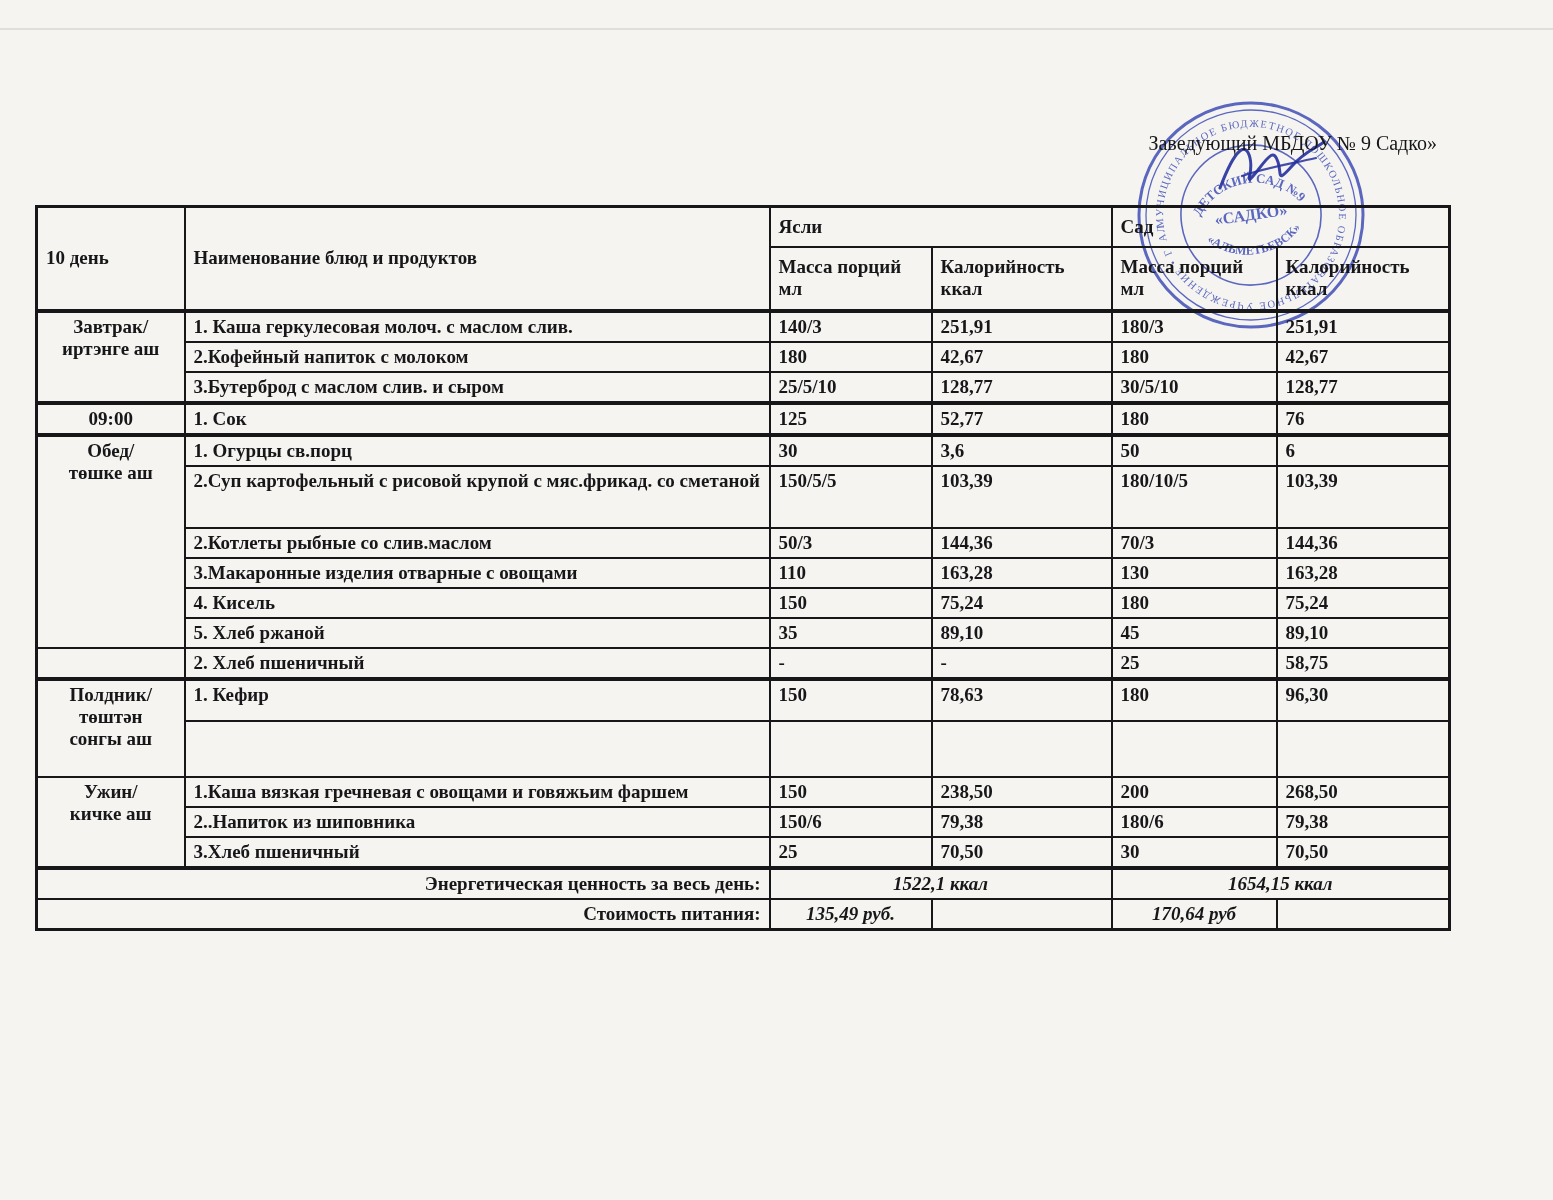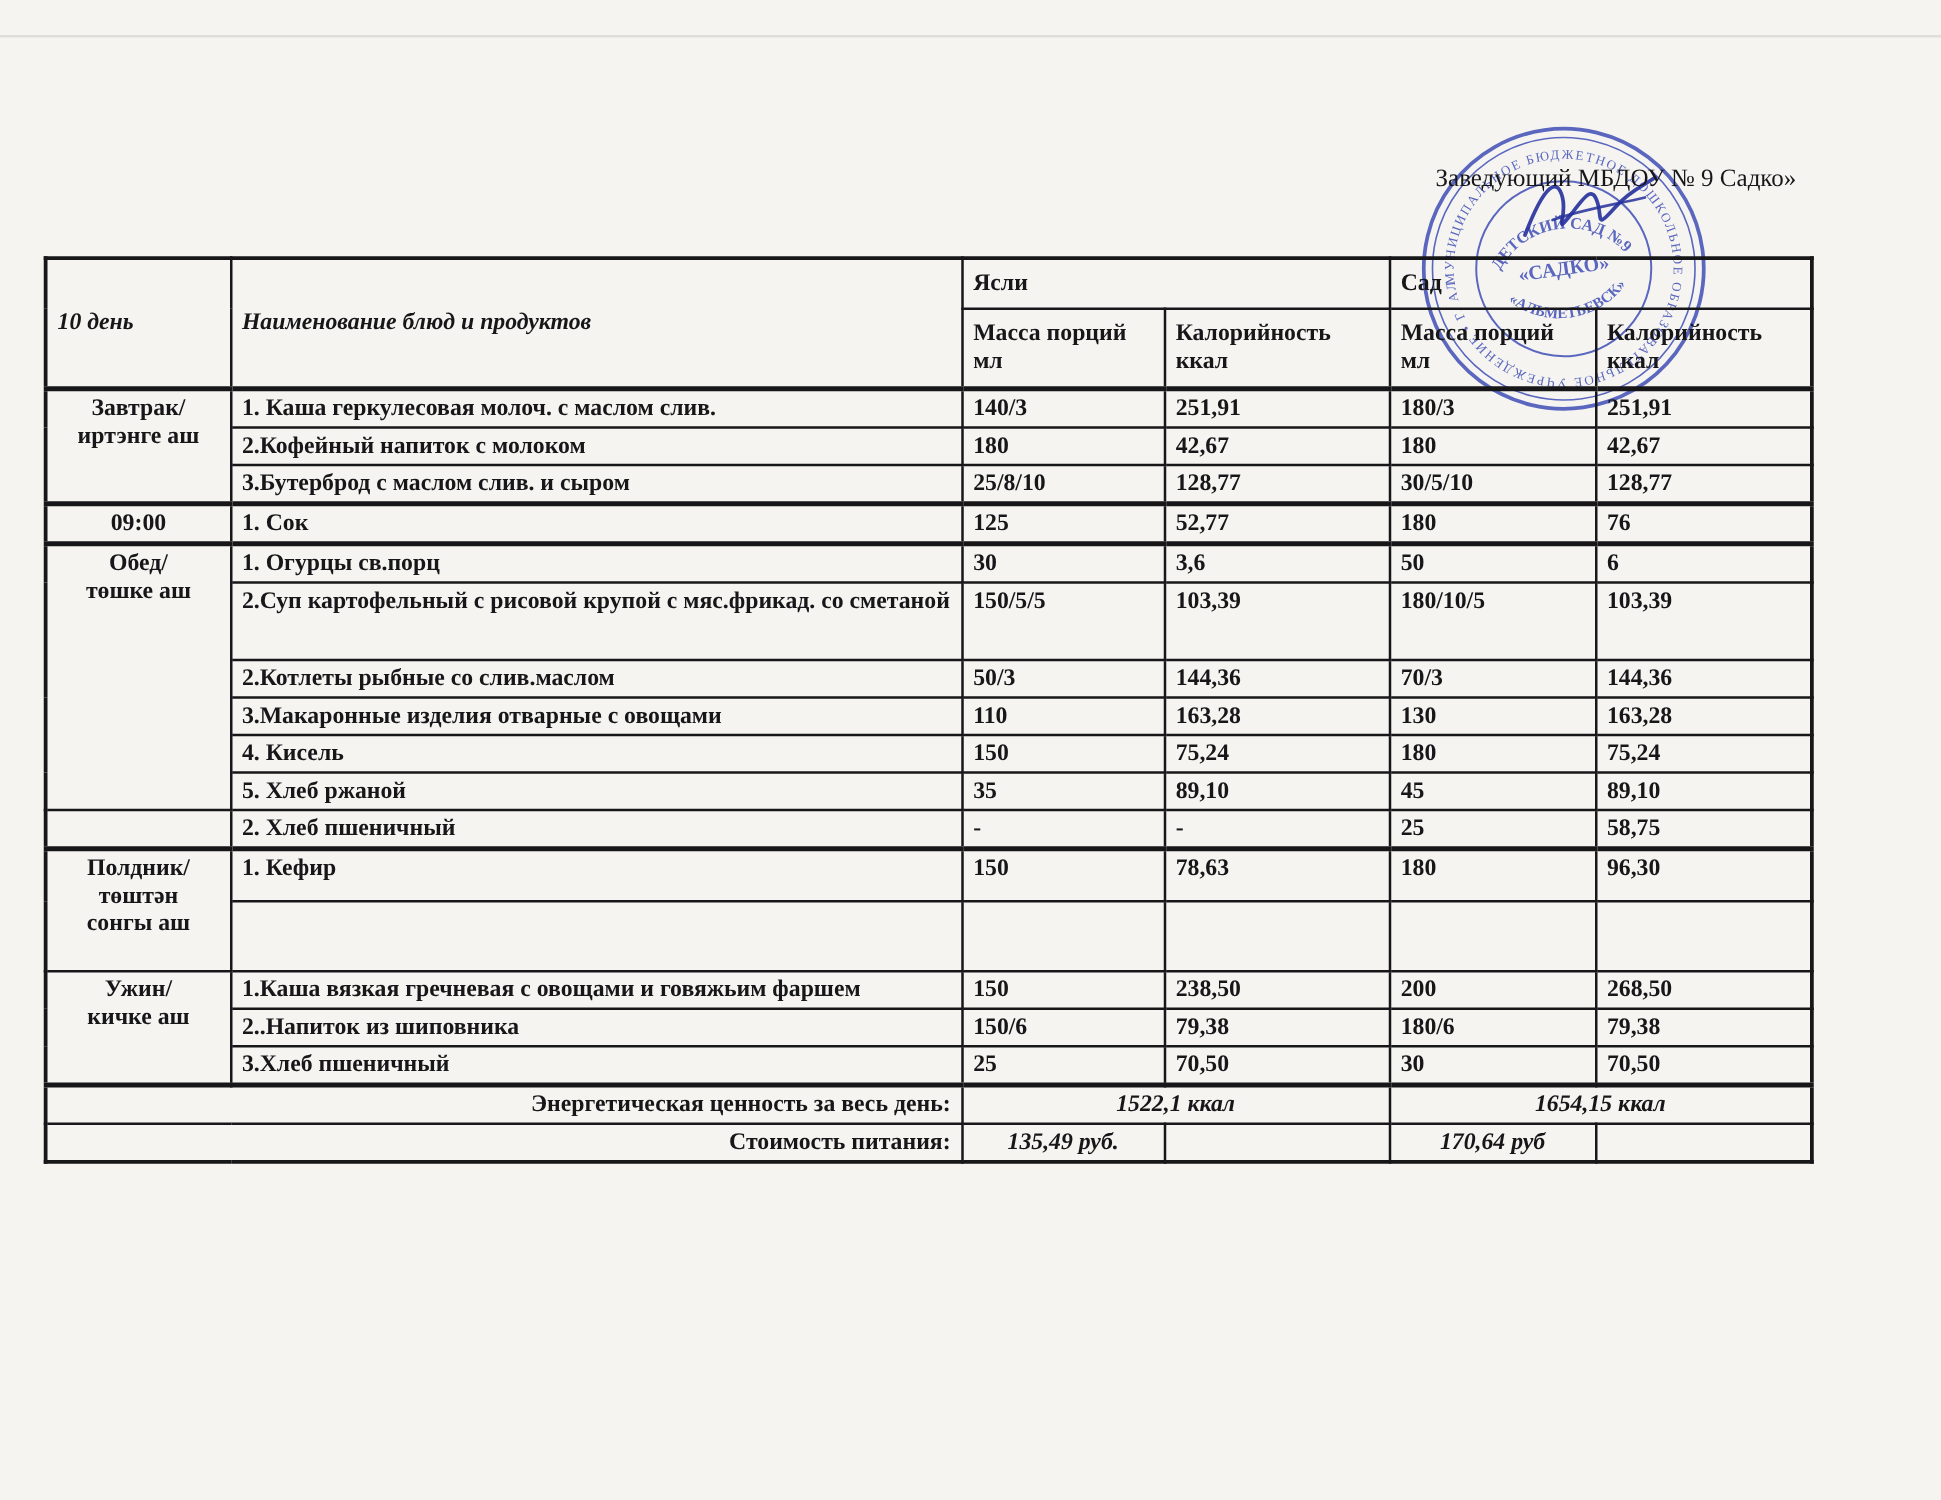--- a/index.html
+++ b/index.html
@@ -39,21 +39,21 @@
     border: 3px solid #17171a;
   }
   table.menu th, table.menu td {
     border: 2px solid #17171a;
     font-weight: bold; font-size: 19px; color: #17171a;
     padding: 3px 8px;
     vertical-align: top;
     overflow: hidden;
   }
   table.menu th { text-align: left; vertical-align: middle; }
-  th.top-head { vertical-align: top; padding-top: 8px; font-style: italic; }
+  th.top-head { vertical-align: top; padding-top: 8px; }
   .label-cell {
     text-align: center; vertical-align: middle;
     white-space: pre-line; font-weight: bold;
   }
   .two-line { white-space: pre-line; }
   td.num { text-align: left; }
   td.dish { text-align: left; }
   tr.sep td, tr.sep th { border-top: 4px solid #17171a; }
   td.r { text-align: right; padding-right: 12px; }
   td.c { text-align: center; font-size: 20px; font-style: italic; }
@@ -142,21 +142,21 @@
     </tr>
     <tr class="h38">
       <td class="dish">2.Кофейный напиток с молоком</td>
       <td class="num">180</td>
       <td class="num">42,67</td>
       <td class="num">180</td>
       <td class="num">42,67</td>
     </tr>
     <tr class="h38">
       <td class="dish">3.Бутерброд с маслом слив. и сыром</td>
-      <td class="num">25/8/10</td>
+      <td class="num">25/5/10</td>
       <td class="num">128,77</td>
       <td class="num">30/5/10</td>
       <td class="num">128,77</td>
     </tr>
 
     <tr class="h38 sep">
       <td class="label-cell">09:00</td>
       <td class="dish">1. Сок</td>
       <td class="num">125</td>
       <td class="num">52,77</td>

